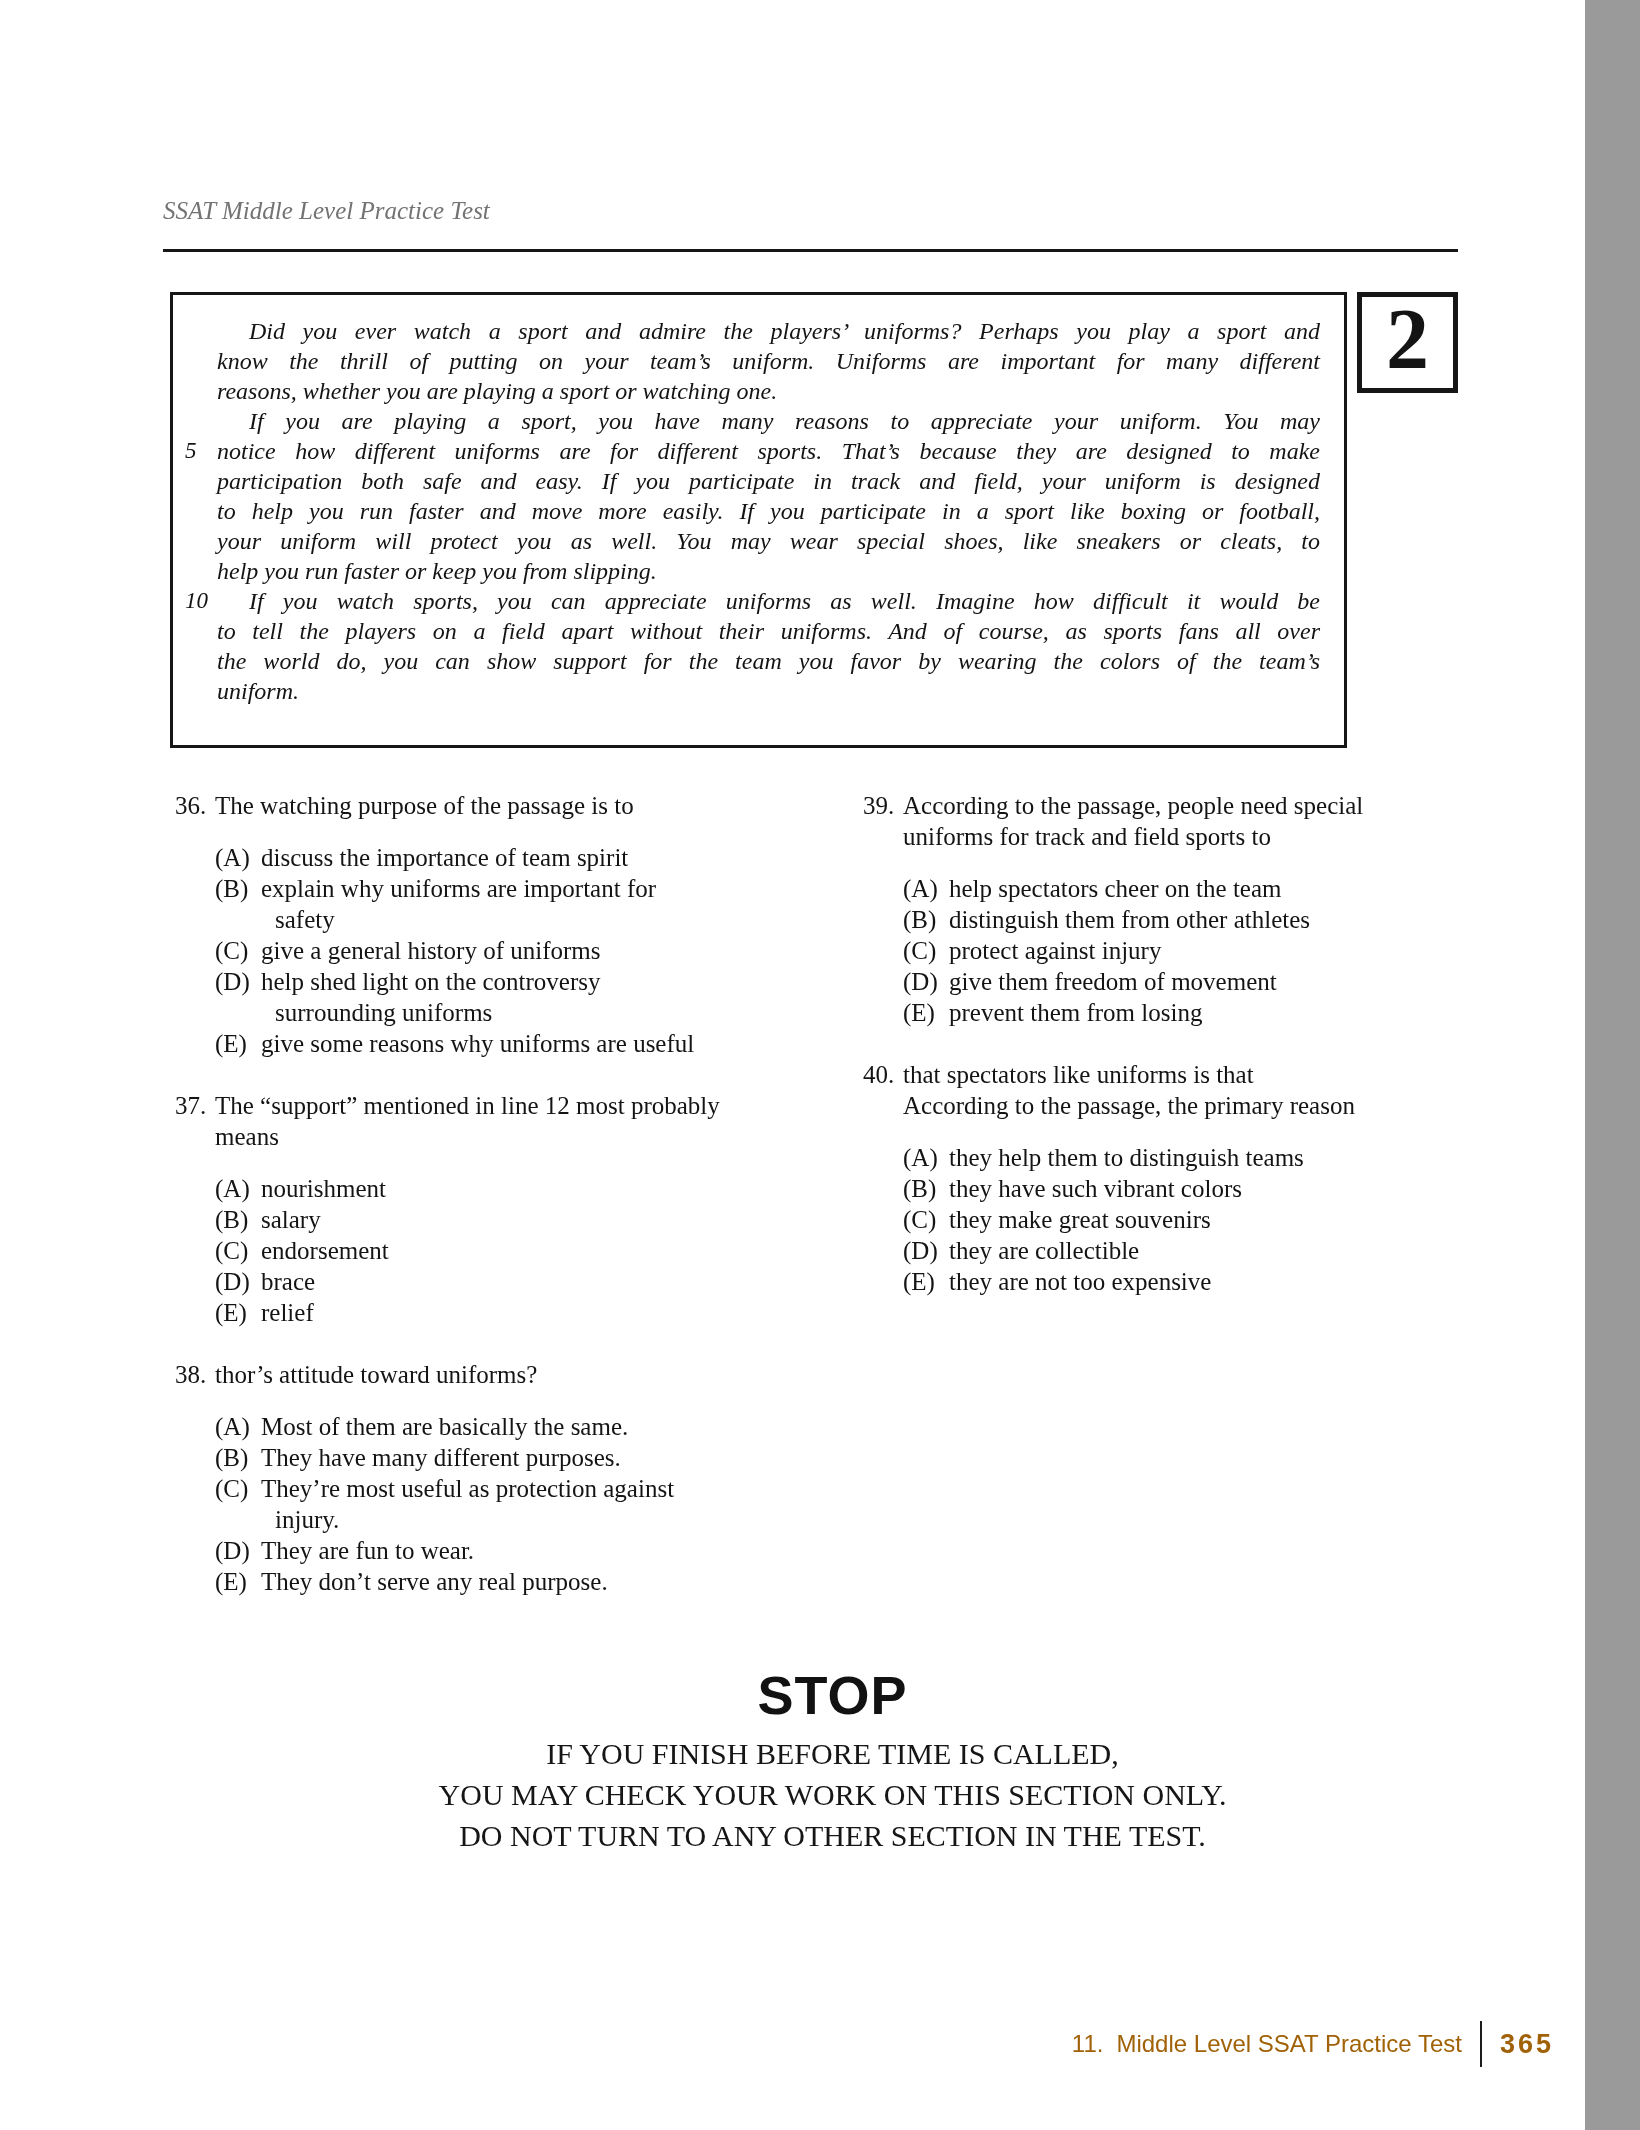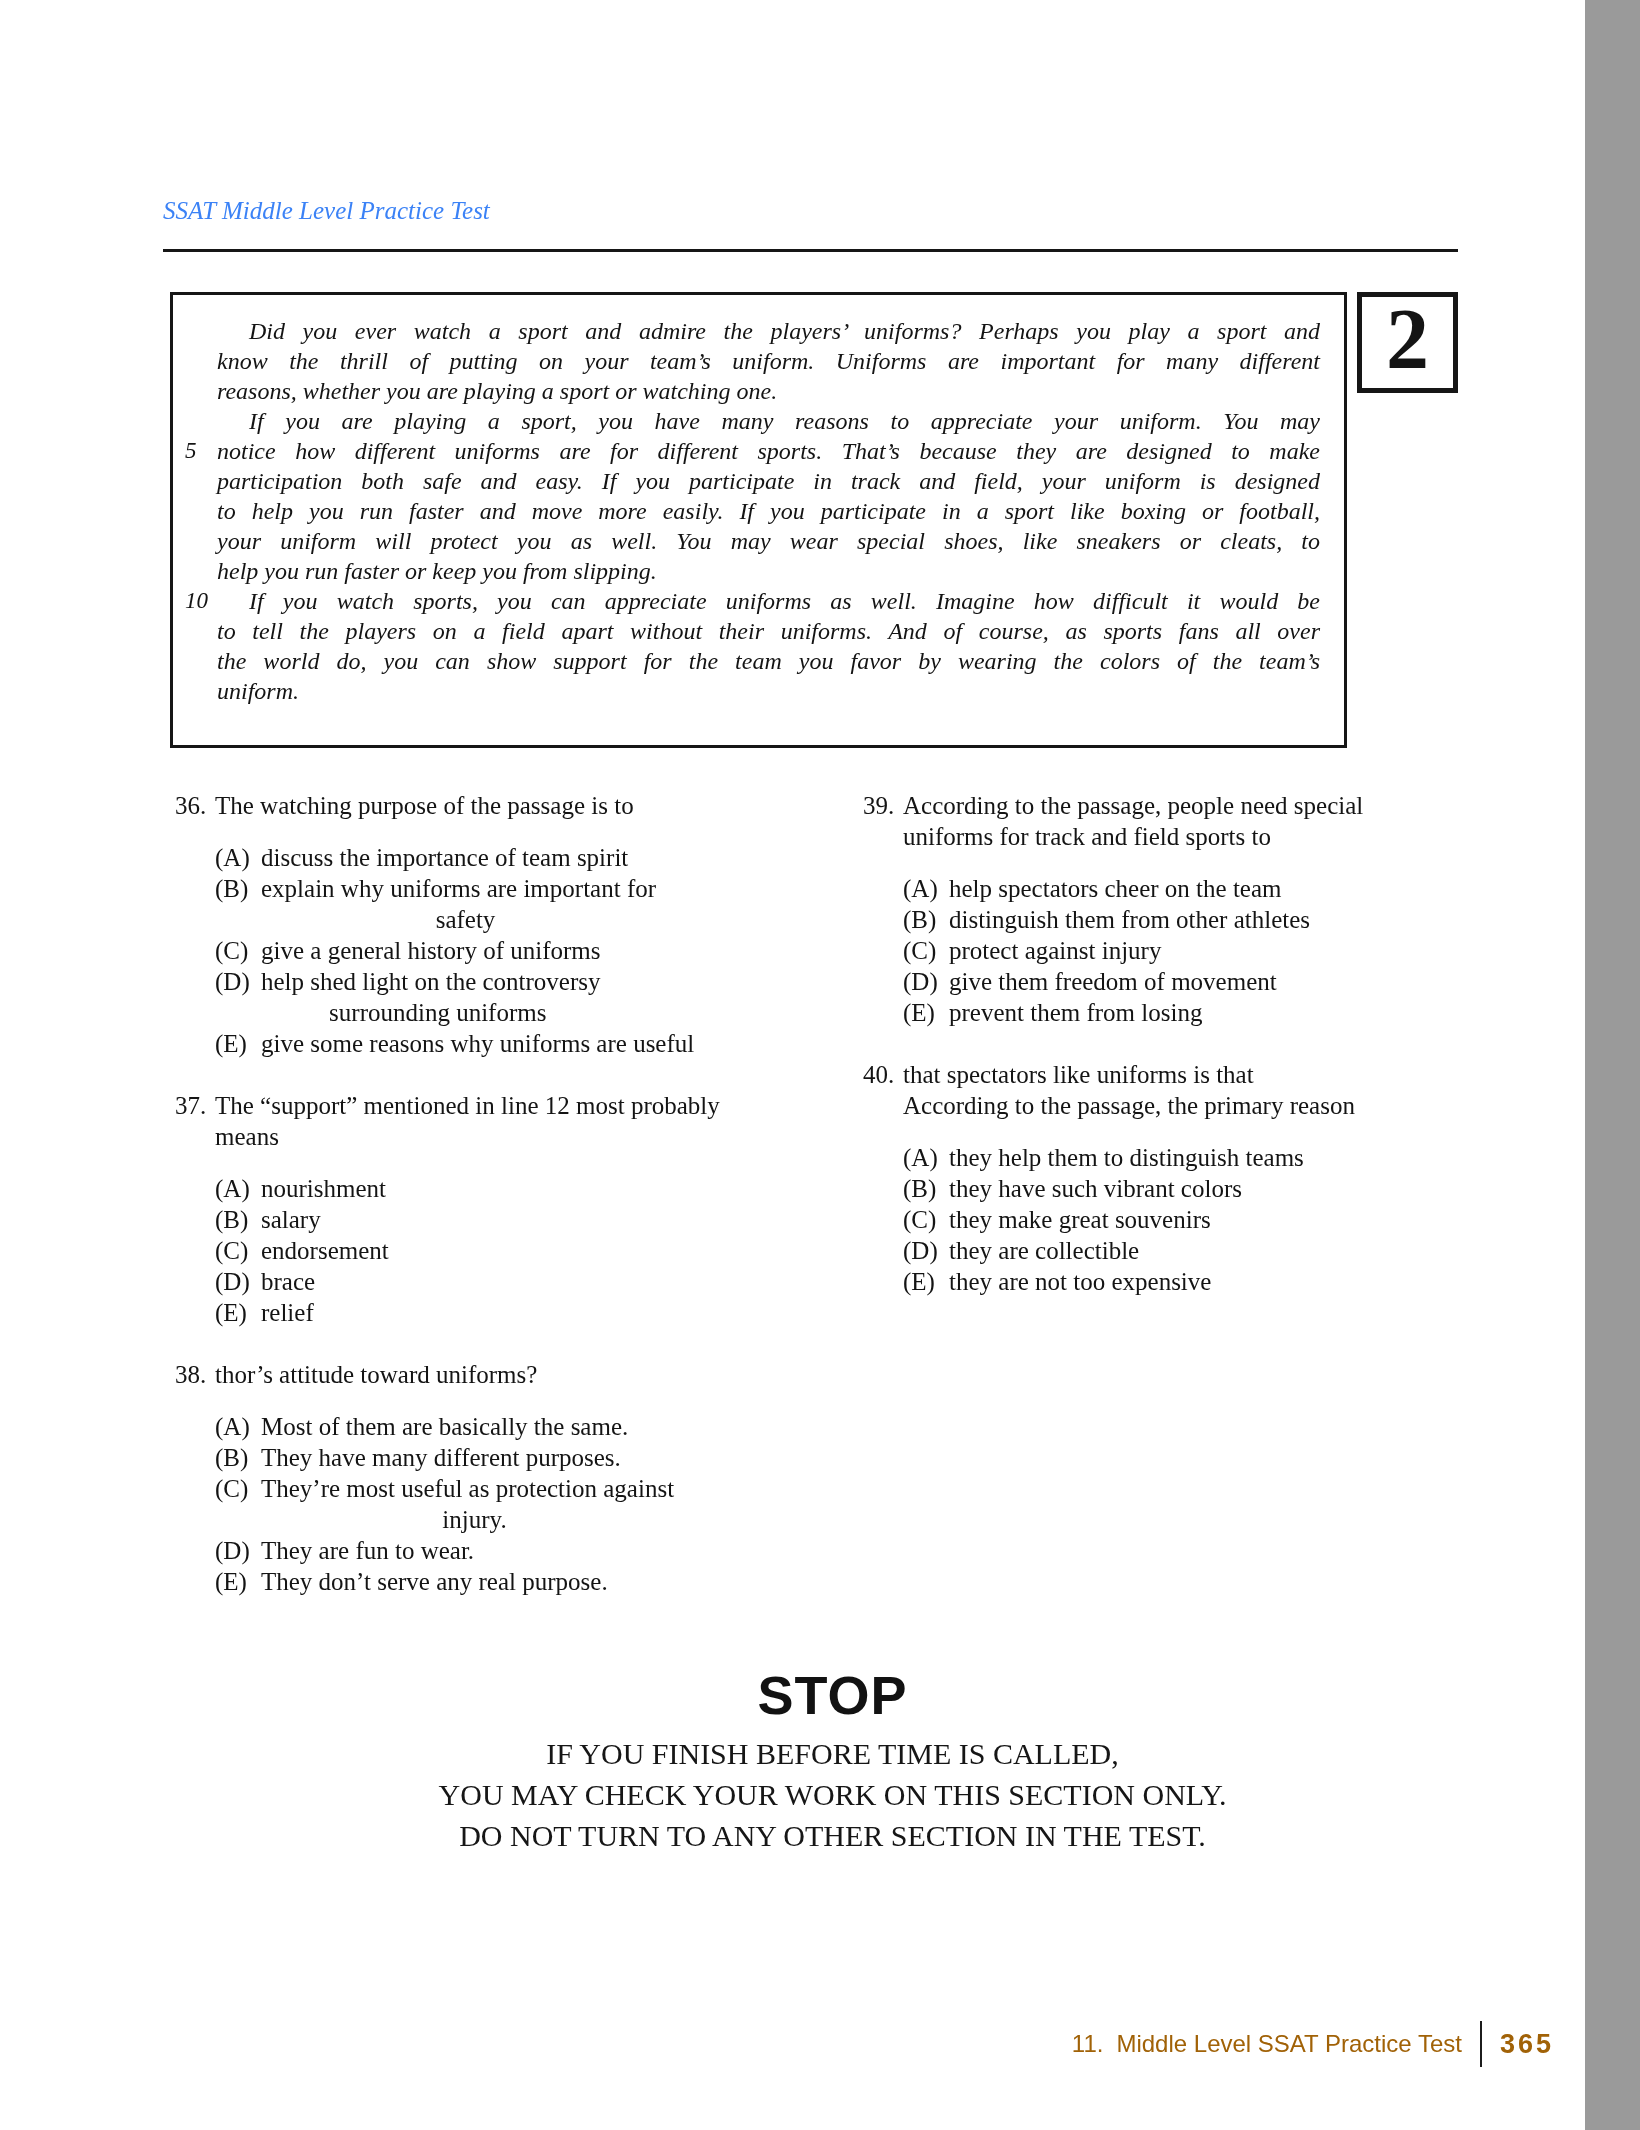--- a/index.html
+++ b/index.html
@@ -17,21 +17,21 @@
     right: 0; top: 0;
     width: 55px; height: 2130px;
     background: #9a9a9a;
   }
   .running-head {
     position: absolute;
     left: 163px; top: 196px;
     font-style: italic;
     font-size: 25px;
     line-height: 30px;
-    color: #3b82f6;
+    color: #737373;
   }
   .head-rule {
     position: absolute;
     left: 163px; top: 249px;
     width: 1295px; height: 3px;
     background: #161616;
   }
   .passage-box {
     position: absolute;
     left: 170px; top: 292px;
@@ -68,21 +68,21 @@
   }
   .col { position: absolute; top: 790px; }
   .col-left  { left: 175px; width: 640px; }
   .col-right { left: 863px; width: 640px; }
   .q { position: relative; padding-left: 40px; margin-bottom: 31px; }
   .q-num { position: absolute; left: 0; top: 0; font-size: 25px; line-height: 31px; }
   .q-line { font-size: 25px; line-height: 31px; white-space: nowrap; }
   .opts { margin-top: 21px; }
   .opt { display: flex; }
   .opt-letter { flex: none; width: 46px; font-size: 25px; line-height: 31px; }
-  .opt-lines { font-size: 25px; line-height: 31px; text-align: center; }
+  .opt-lines { font-size: 25px; line-height: 31px; }
   .opt-line { white-space: nowrap; }
   .opt-line.cont { padding-left: 14px; }
   .stop-block {
     position: absolute;
     left: 170px; top: 1666px;
     width: 1325px;
     text-align: center;
   }
   .stop-title {
     font-family: "Liberation Sans", sans-serif;

